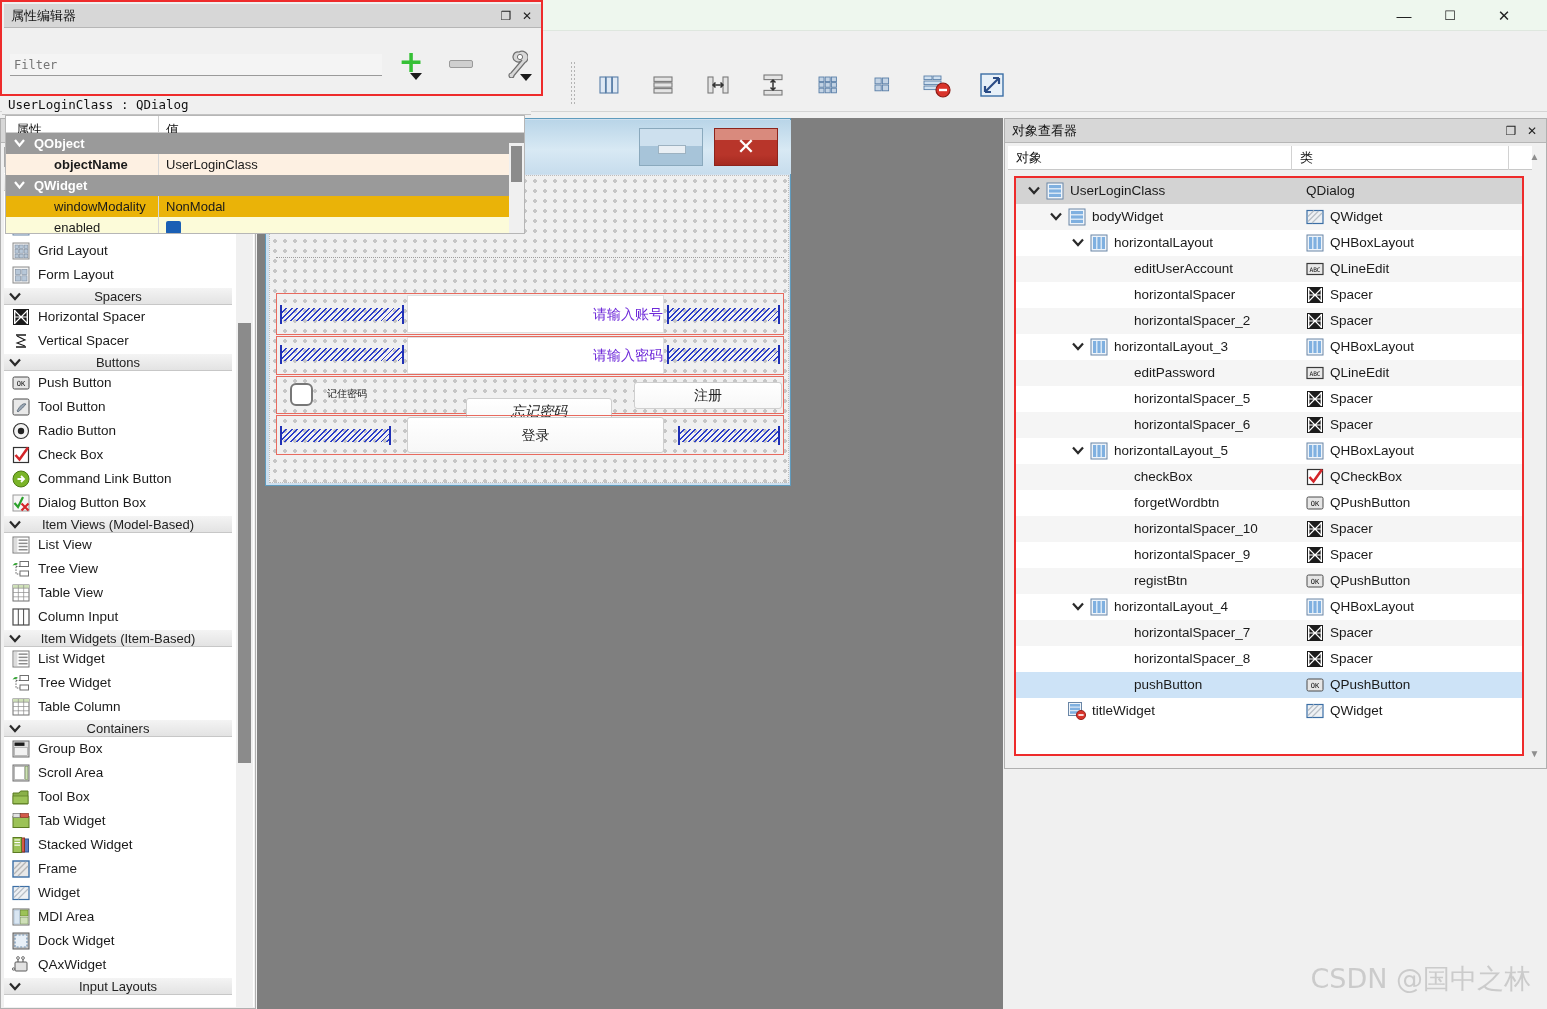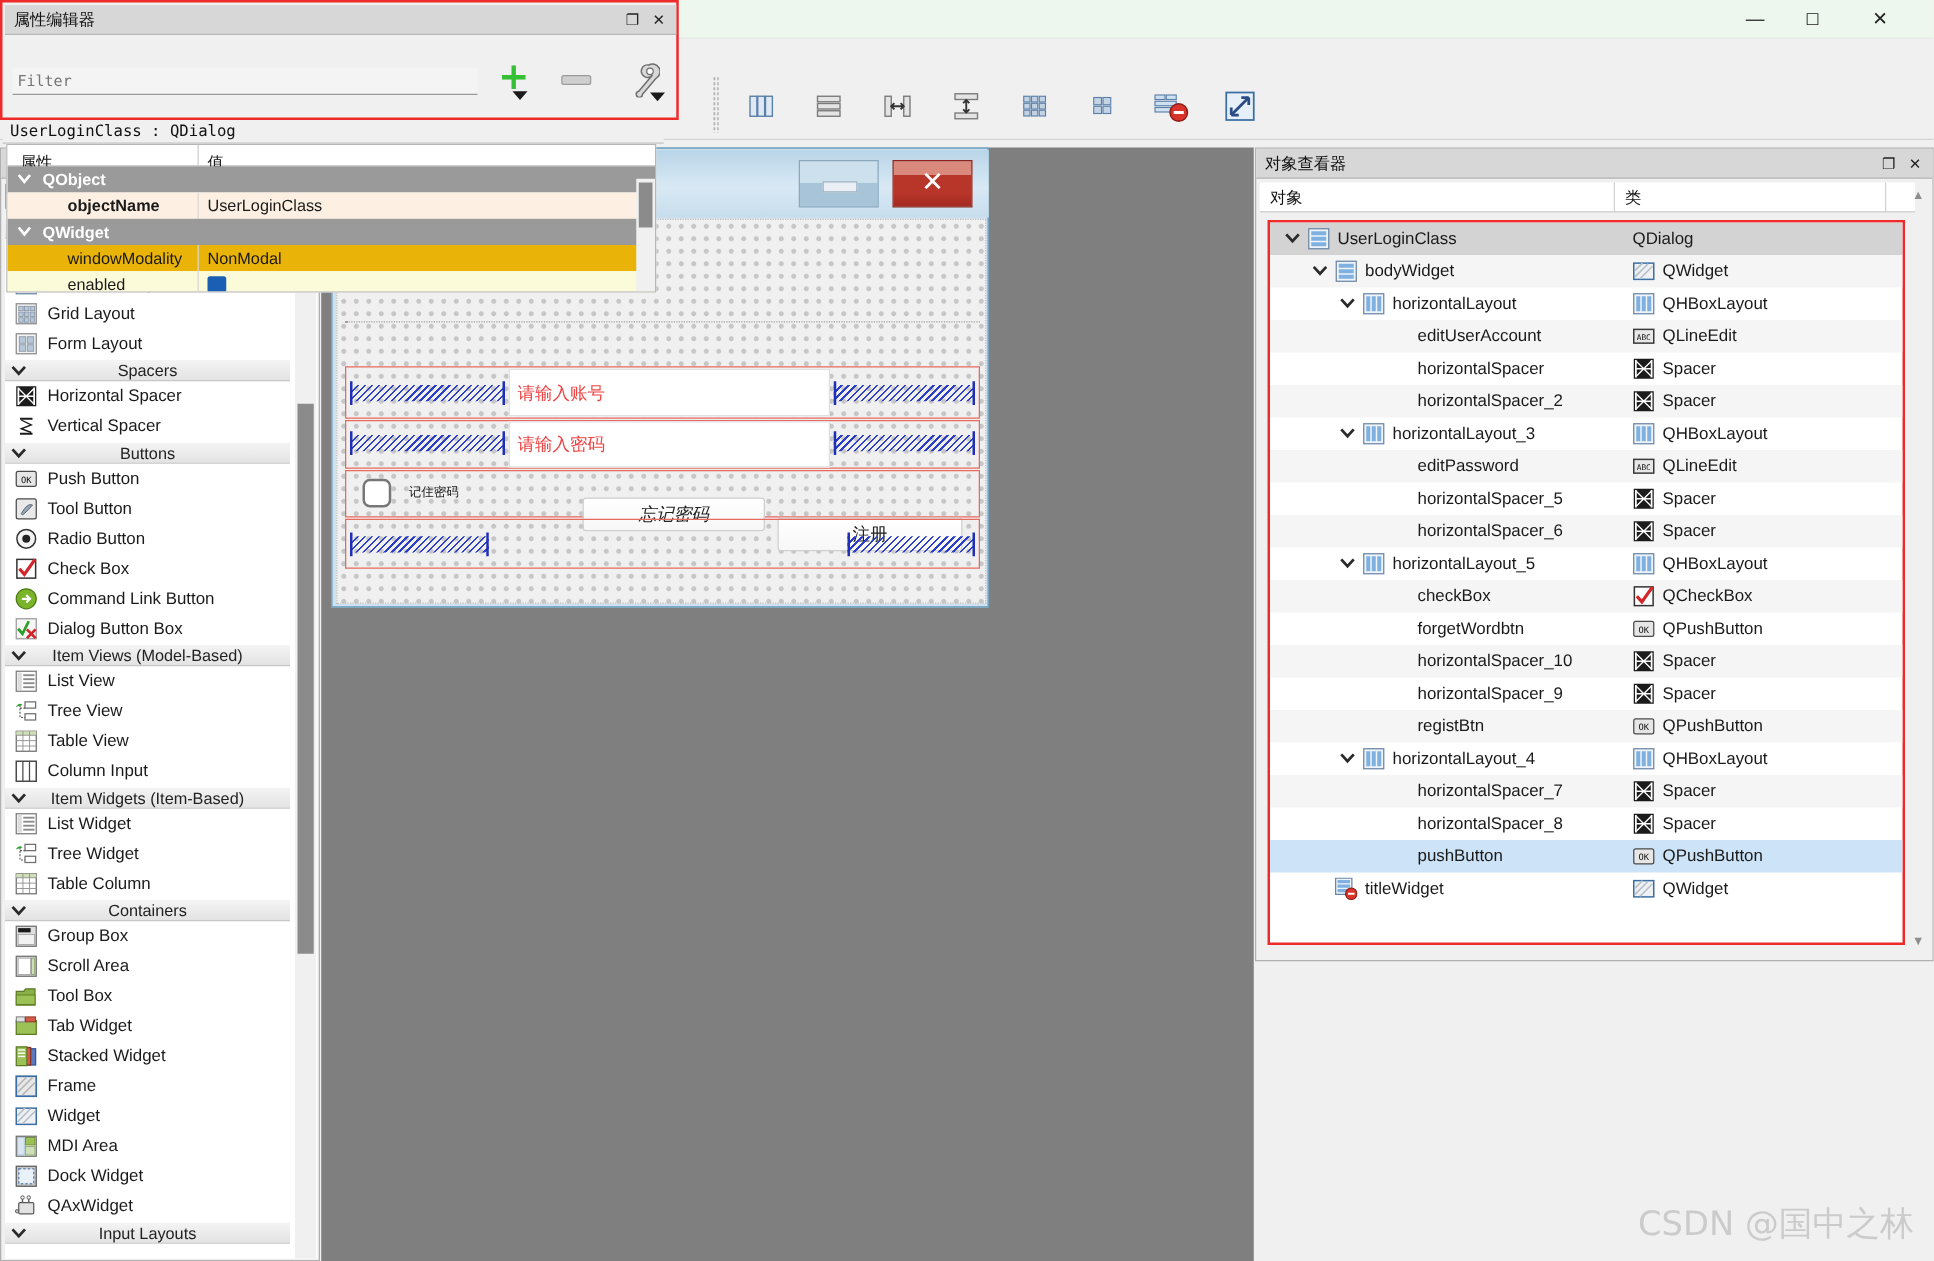--- a/index.html
+++ b/index.html
@@ -188,21 +188,21 @@
     position: absolute; left: 6px; width: 508px;
     border: 1px solid #e86a5e;
   }
   .dotted-sep {
     position: absolute; left: 6px; width: 508px; height: 0;
     border-top: 1px dotted #9f9f9f;
   }
   .f-line {
     position: absolute; background: #fff;
     border: 1px solid #e0e0e0;
-    font-size: 14px; color: #ef4444; padding-left: 6px;
+    font-size: 14px; color: #6d28d9; padding-left: 6px; text-align: right;
   }
   .f-btn {
     position: absolute; background: linear-gradient(#ffffff, #f7f7f7);
     border: 1px solid #cfcfcf; border-radius: 3px;
     font-size: 14px; color: #222; text-align: center;
   }
   .spring {
     position: absolute; height: 13px;
     background-image: repeating-linear-gradient(135deg, #2b3ec9 0 1.3px, transparent 1.3px 4px);
   }
@@ -874,24 +874,25 @@
 
         <div class="sel-row" style="top:160px; height:39px;"></div>
         <div class="spring" style="left:10px; top:172px; width:124px;"></div>
         <div class="f-line" style="left:137px; top:161px; width:257px; height:37px; line-height:35px;">请输入密码</div>
         <div class="spring" style="left:397px; top:172px; width:113px;"></div>
 
         <div class="sel-row" style="top:200px; height:38px;"></div>
         <div id="f-cb-box" style="left:20px; top:207px;"></div>
         <div id="f-cb-lbl" style="left:57px; top:211px;">记住密码</div>
         <div class="f-btn" style="left:196px; top:222px; width:146px; height:27px; line-height:25px;font-style:italic;">忘记密码</div>
-        <div class="f-btn" style="left:352px; top:206px; width:148px; height:27px; line-height:25px;margin-top:32px;">注册</div>
+        <div class="f-btn" style="left:364px; top:206px; width:148px; height:27px; line-height:25px;">注册</div>
 
         <div class="sel-row" style="top:239px; height:40px;"></div>
         <div class="spring" style="left:10px; top:253px; width:111px;"></div>
+        <div class="f-btn" style="left:137px; top:241px; width:257px; height:36px; line-height:34px;">登录</div>
         <div class="spring" style="left:408px; top:253px; width:102px;"></div>
       </div>
     </div>
   </div>
 
   <div class="dock" id="objinspector">
     <div class="dock-head">
       <div class="dh-title">对象查看器</div>
       <div class="dh-btn" style="right:26px">❐</div>
       <div class="dh-btn" style="right:5px">✕</div>

